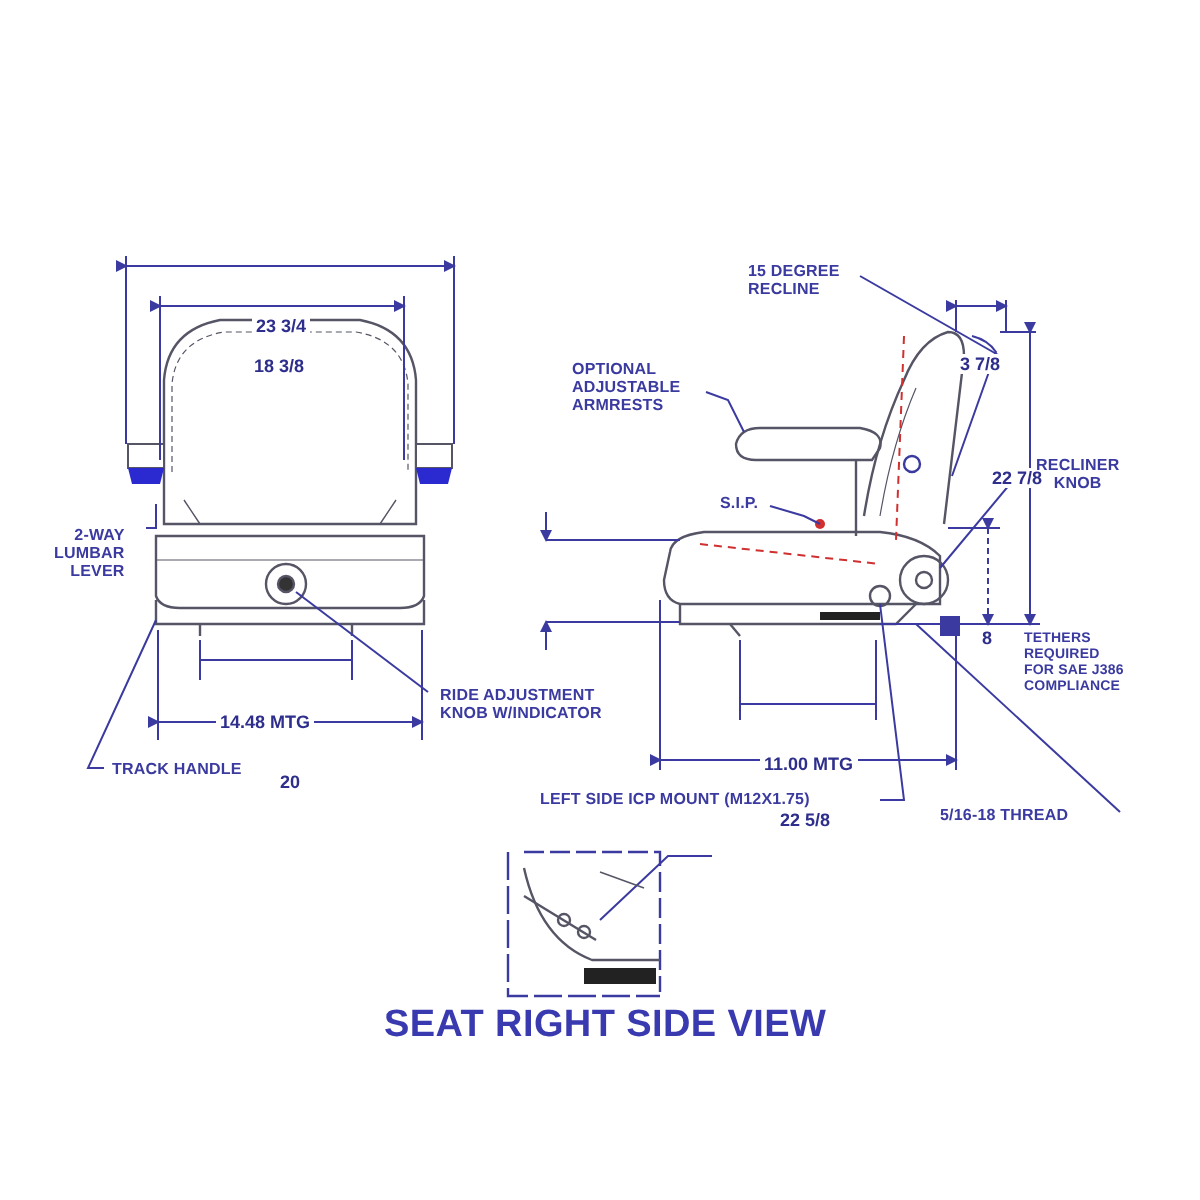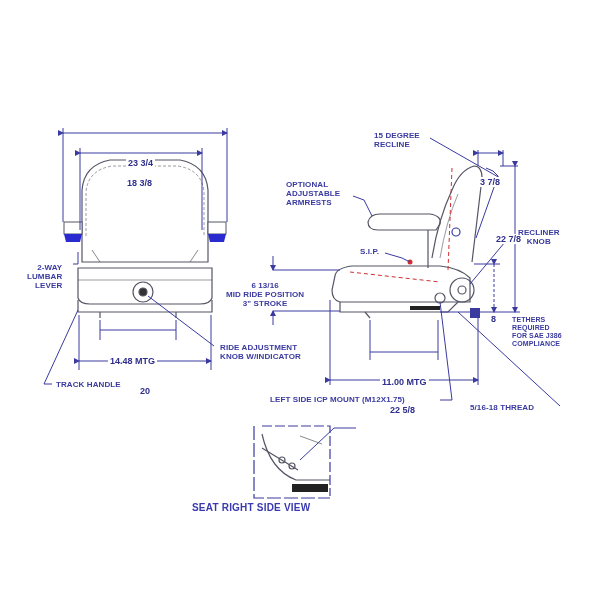--- a/index.html
+++ b/index.html
@@ -1,20 +1,20 @@
 <!DOCTYPE html>
 <html><head>
 <meta charset="utf-8">
 <style>
   html, body { margin:0; padding:0; background:#ffffff; }
   body { width:600px; height:600px; position:relative; overflow:hidden; font-family:"Liberation Sans", sans-serif; }
   #diagram { position:absolute; left:0; top:0; width:600px; height:600px; }
   .lbl { position:absolute; color:#3a3aa0; font-family:"Liberation Sans", sans-serif; font-size:8px; line-height:9px; font-weight:bold; text-transform:uppercase; white-space:pre; letter-spacing:0.1px; }
   .dim { position:absolute; color:#2e2e8c; font-family:"Liberation Sans", sans-serif; font-size:9px; font-weight:bold; background:#fff; padding:0 2px; white-space:pre;margin-top:31px; }
-  .title { position:absolute; color:#3a3ab0; font-family:"Liberation Sans", sans-serif; font-size:10px; font-weight:bold; letter-spacing:0.2px; white-space:pre; }
+  .title { position:absolute; color:#3a3ab0; font-family:"Liberation Sans", sans-serif; font-size:19px; font-weight:bold; letter-spacing:0.2px; white-space:pre; }
 </style>
 </head>
 <body>
 
 <div id="diagram">
   <svg width="600" height="600" viewBox="0 0 600 600">
     <defs>
       <marker id="arr" markerWidth="6" markerHeight="6" refX="5" refY="3" orient="auto">
         <path d="M0,0 L6,3 L0,6 z" fill="#3a3aa0"></path>
       </marker>
@@ -154,23 +154,20 @@
   <div class="dim" style="left:108px; top:325px;">14.48 MTG</div>
   <div class="dim" style="left:138px; top:355px;">20</div>
   <div class="lbl" style="left:27px; top:263px;text-align:right;">2-WAY
 LUMBAR
 LEVER</div>
   <div class="lbl" style="left:56px; top:380px;">TRACK HANDLE</div>
   <div class="lbl" style="left:220px; top:343px;">RIDE ADJUSTMENT
 KNOB w/INDICATOR</div>
 
   
-  <div class="lbl" style="left:226px; top:281px; text-align:center;">6 13/16
-MID RIDE POSITION
-3" STROKE</div>
   <div class="dim" style="left:478px; top:146px;">3 7/8</div>
   <div class="dim" style="left:494px; top:203px;">22 7/8</div>
   <div class="dim" style="left:489px; top:283px;">8</div>
   <div class="dim" style="left:380px; top:346px;">11.00 MTG</div>
   <div class="dim" style="left:388px; top:374px;">22 5/8</div>
   <div class="lbl" style="left:374px; top:131px;">15 DEGREE
 RECLINE</div>
   <div class="lbl" style="left:286px; top:180px;">OPTIONAL
 ADJUSTABLE
 ARMRESTS</div>

